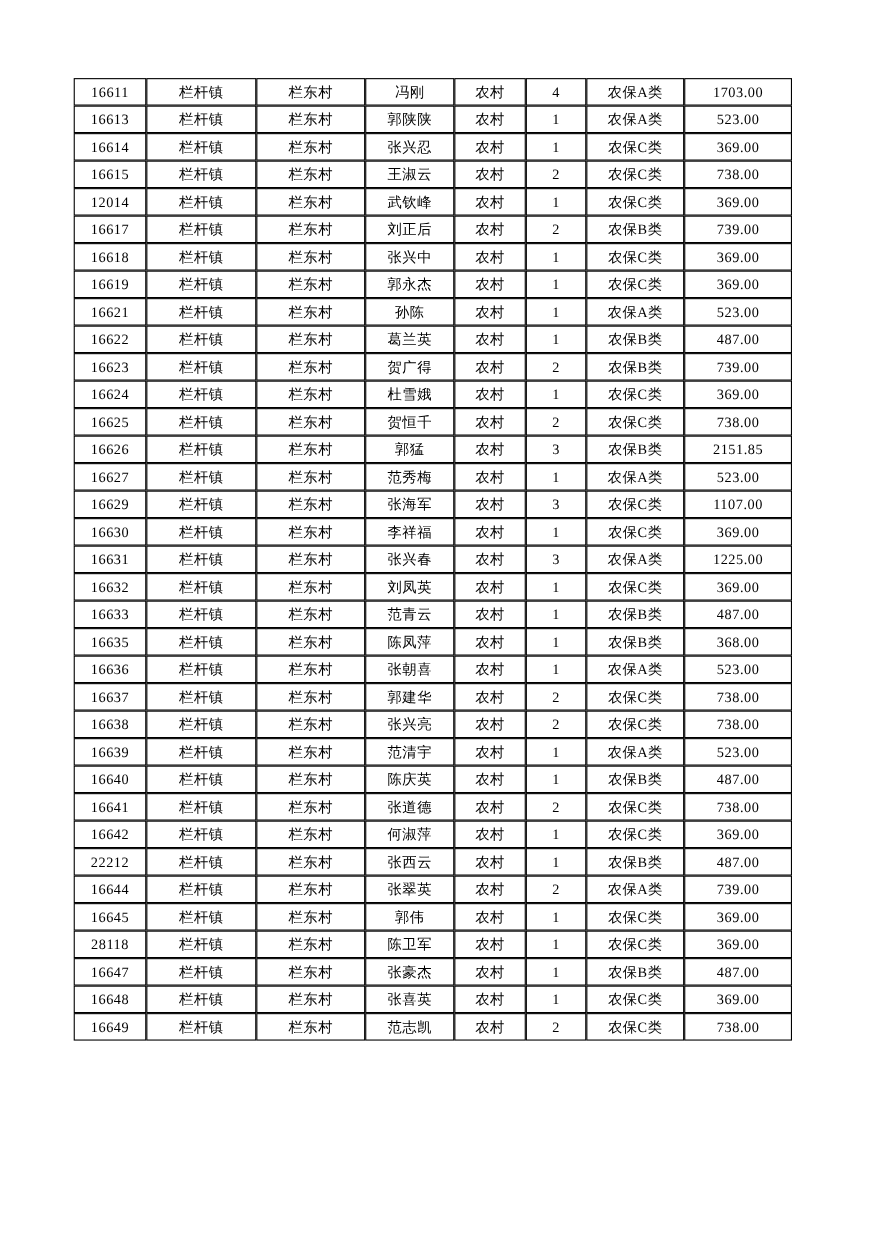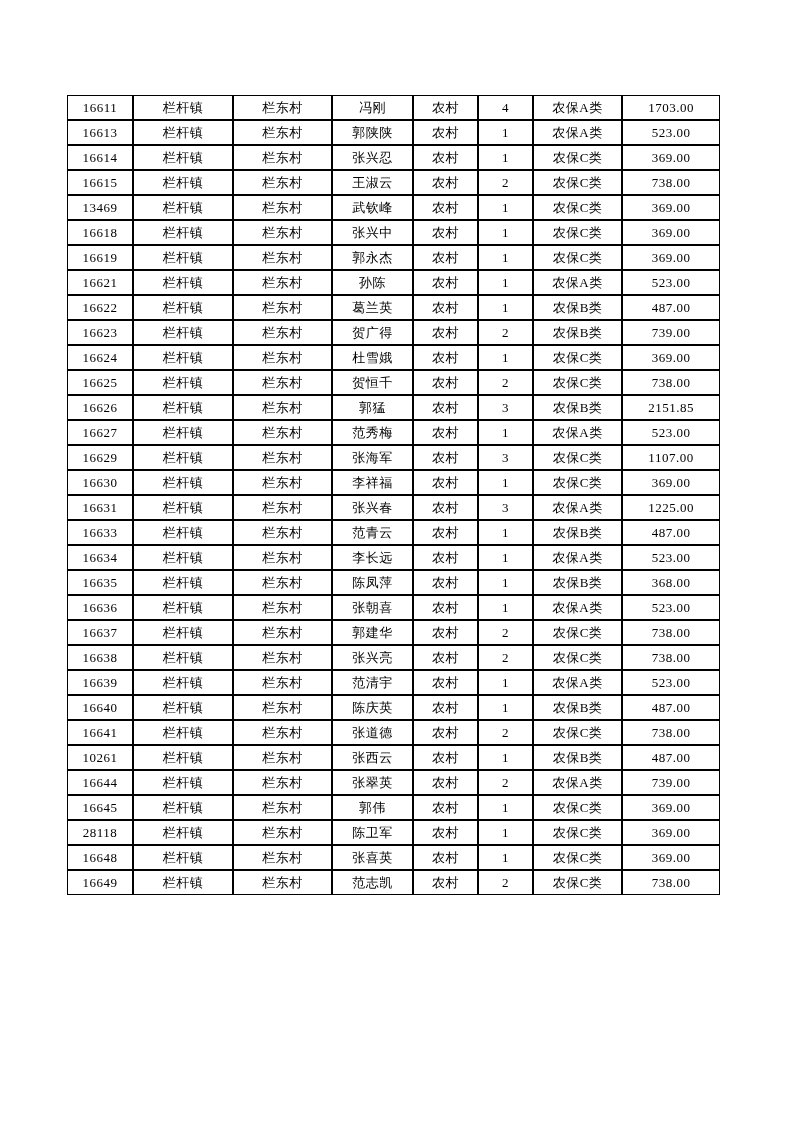--- a/index.html
+++ b/index.html
@@ -17,21 +17,20 @@
     color: #000000;
   }
   table.roster {
     position: absolute;
     left: 67px;
     top: 71px;
     border-collapse: separate;
     border-spacing: 0;
     table-layout: fixed;
     width: 653px;
-    margin-top: 24px;
   }
   table.roster td {
     border: 1px solid #000000;
     height: 23px;
     padding: 0 2px;
     text-align: center;
     vertical-align: middle;
     font-size: 13px;
     line-height: 23px;
     white-space: nowrap;
@@ -89,30 +88,40 @@
           <td>16615</td>
           <td>栏杆镇</td>
           <td>栏东村</td>
           <td>王淑云</td>
           <td>农村</td>
           <td>2</td>
           <td>农保C类</td>
           <td>738.00</td>
         </tr>
         <tr>
-          <td>13469</td>
+          <td>12014</td>
           <td>栏杆镇</td>
           <td>栏东村</td>
           <td>武钦峰</td>
           <td>农村</td>
           <td>1</td>
           <td>农保C类</td>
           <td>369.00</td>
         </tr>
         <tr>
+          <td>16617</td>
+          <td>栏杆镇</td>
+          <td>栏东村</td>
+          <td>刘正后</td>
+          <td>农村</td>
+          <td>2</td>
+          <td>农保B类</td>
+          <td>739.00</td>
+        </tr>
+        <tr>
           <td>16618</td>
           <td>栏杆镇</td>
           <td>栏东村</td>
           <td>张兴中</td>
           <td>农村</td>
           <td>1</td>
           <td>农保C类</td>
           <td>369.00</td>
         </tr>
         <tr>
@@ -219,111 +228,121 @@
           <td>16631</td>
           <td>栏杆镇</td>
           <td>栏东村</td>
           <td>张兴春</td>
           <td>农村</td>
           <td>3</td>
           <td>农保A类</td>
           <td>1225.00</td>
         </tr>
         <tr>
+          <td>16632</td>
+          <td>栏杆镇</td>
+          <td>栏东村</td>
+          <td>刘凤英</td>
+          <td>农村</td>
+          <td>1</td>
+          <td>农保C类</td>
+          <td>369.00</td>
+        </tr>
+        <tr>
           <td>16633</td>
           <td>栏杆镇</td>
           <td>栏东村</td>
           <td>范青云</td>
           <td>农村</td>
           <td>1</td>
           <td>农保B类</td>
           <td>487.00</td>
         </tr>
         <tr>
-          <td>16634</td>
-          <td>栏杆镇</td>
-          <td>栏东村</td>
-          <td>李长远</td>
+          <td>16635</td>
+          <td>栏杆镇</td>
+          <td>栏东村</td>
+          <td>陈凤萍</td>
+          <td>农村</td>
+          <td>1</td>
+          <td>农保B类</td>
+          <td>368.00</td>
+        </tr>
+        <tr>
+          <td>16636</td>
+          <td>栏杆镇</td>
+          <td>栏东村</td>
+          <td>张朝喜</td>
           <td>农村</td>
           <td>1</td>
           <td>农保A类</td>
           <td>523.00</td>
         </tr>
         <tr>
-          <td>16635</td>
-          <td>栏杆镇</td>
-          <td>栏东村</td>
-          <td>陈凤萍</td>
-          <td>农村</td>
-          <td>1</td>
-          <td>农保B类</td>
-          <td>368.00</td>
-        </tr>
-        <tr>
-          <td>16636</td>
-          <td>栏杆镇</td>
-          <td>栏东村</td>
-          <td>张朝喜</td>
+          <td>16637</td>
+          <td>栏杆镇</td>
+          <td>栏东村</td>
+          <td>郭建华</td>
+          <td>农村</td>
+          <td>2</td>
+          <td>农保C类</td>
+          <td>738.00</td>
+        </tr>
+        <tr>
+          <td>16638</td>
+          <td>栏杆镇</td>
+          <td>栏东村</td>
+          <td>张兴亮</td>
+          <td>农村</td>
+          <td>2</td>
+          <td>农保C类</td>
+          <td>738.00</td>
+        </tr>
+        <tr>
+          <td>16639</td>
+          <td>栏杆镇</td>
+          <td>栏东村</td>
+          <td>范清宇</td>
           <td>农村</td>
           <td>1</td>
           <td>农保A类</td>
           <td>523.00</td>
         </tr>
         <tr>
-          <td>16637</td>
-          <td>栏杆镇</td>
-          <td>栏东村</td>
-          <td>郭建华</td>
-          <td>农村</td>
-          <td>2</td>
-          <td>农保C类</td>
-          <td>738.00</td>
-        </tr>
-        <tr>
-          <td>16638</td>
-          <td>栏杆镇</td>
-          <td>栏东村</td>
-          <td>张兴亮</td>
-          <td>农村</td>
-          <td>2</td>
-          <td>农保C类</td>
-          <td>738.00</td>
-        </tr>
-        <tr>
-          <td>16639</td>
-          <td>栏杆镇</td>
-          <td>栏东村</td>
-          <td>范清宇</td>
-          <td>农村</td>
-          <td>1</td>
-          <td>农保A类</td>
-          <td>523.00</td>
-        </tr>
-        <tr>
           <td>16640</td>
           <td>栏杆镇</td>
           <td>栏东村</td>
           <td>陈庆英</td>
           <td>农村</td>
           <td>1</td>
           <td>农保B类</td>
           <td>487.00</td>
         </tr>
         <tr>
           <td>16641</td>
           <td>栏杆镇</td>
           <td>栏东村</td>
           <td>张道德</td>
           <td>农村</td>
           <td>2</td>
           <td>农保C类</td>
           <td>738.00</td>
         </tr>
         <tr>
-          <td>10261</td>
+          <td>16642</td>
+          <td>栏杆镇</td>
+          <td>栏东村</td>
+          <td>何淑萍</td>
+          <td>农村</td>
+          <td>1</td>
+          <td>农保C类</td>
+          <td>369.00</td>
+        </tr>
+        <tr>
+          <td>22212</td>
           <td>栏杆镇</td>
           <td>栏东村</td>
           <td>张西云</td>
           <td>农村</td>
           <td>1</td>
           <td>农保B类</td>
           <td>487.00</td>
         </tr>
         <tr>
           <td>16644</td>
@@ -347,20 +366,30 @@
         </tr>
         <tr>
           <td>28118</td>
           <td>栏杆镇</td>
           <td>栏东村</td>
           <td>陈卫军</td>
           <td>农村</td>
           <td>1</td>
           <td>农保C类</td>
           <td>369.00</td>
+        </tr>
+        <tr>
+          <td>16647</td>
+          <td>栏杆镇</td>
+          <td>栏东村</td>
+          <td>张豪杰</td>
+          <td>农村</td>
+          <td>1</td>
+          <td>农保B类</td>
+          <td>487.00</td>
         </tr>
         <tr>
           <td>16648</td>
           <td>栏杆镇</td>
           <td>栏东村</td>
           <td>张喜英</td>
           <td>农村</td>
           <td>1</td>
           <td>农保C类</td>
           <td>369.00</td>

